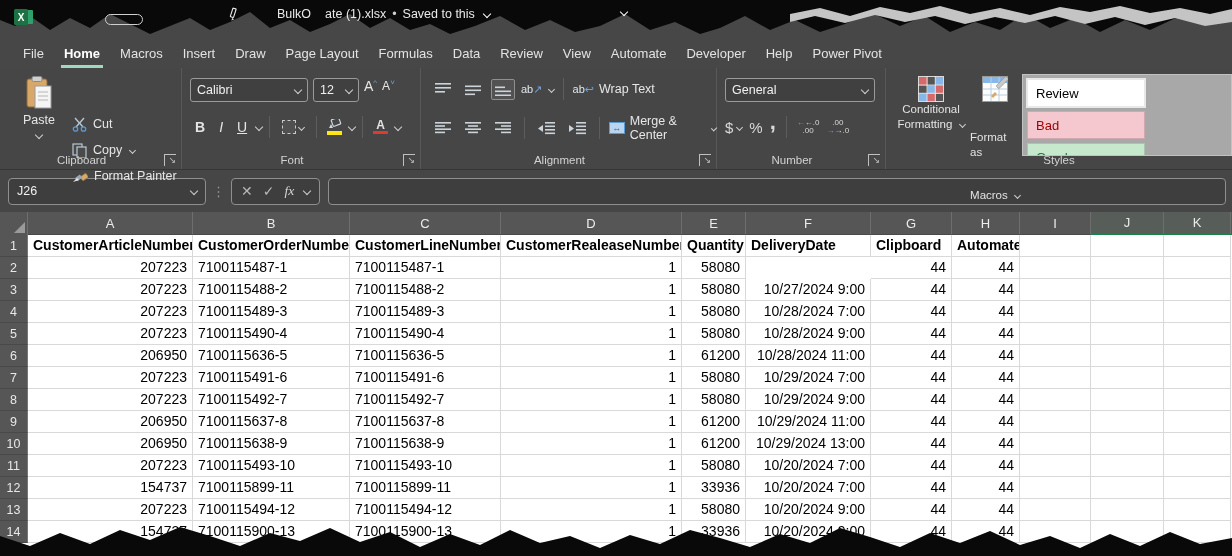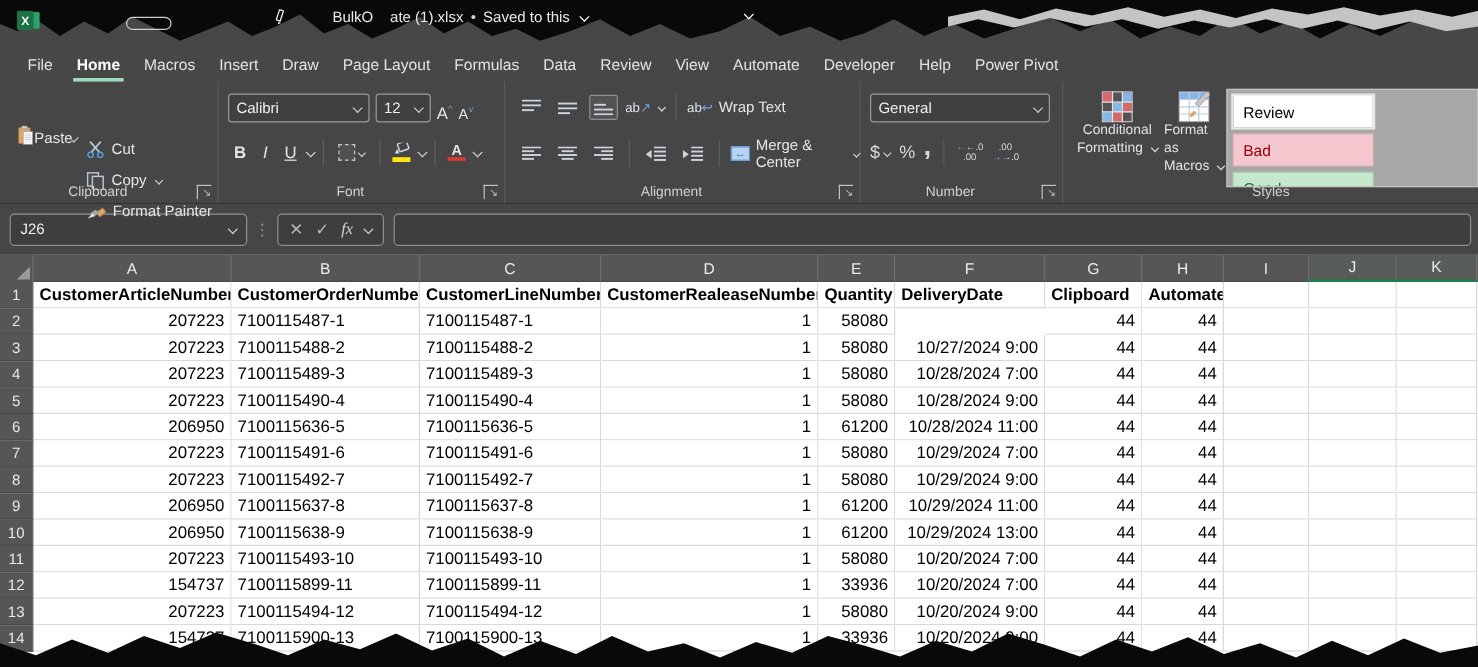--- a/index.html
+++ b/index.html
@@ -42,34 +42,34 @@
     color:#d2d2d2; font-size:11.5px; }
   .launcher { position:absolute; bottom:3px; right:5px; width:12px; height:12px;
     color:#c0c0c0; font-size:9px; line-height:10px; text-align:right;
     border-top:1px solid #c0c0c0; border-left:1px solid #c0c0c0; cursor:default; }
   .rtxt { color:#e6e6e6; font-size:12.5px; }
   .icon-svg { display:block; }
 
   
   .g-clipboard { width:182px; }
   .paste-btn { position:absolute; left:14px; top:8px; width:50px; height:74px;
-    display:flex; flex-direction:row; align-items:center; cursor:default;text-align:center; }
+    display:flex; flex-direction:column; align-items:center; cursor:default;text-align:center; }
   .paste-btn .rtxt { margin-top:3px; }
   .paste-btn .chev { margin-top:5px; color:#cfcfcf; }
   .clip-small { position:absolute; left:72px; display:flex; align-items:center; gap:6px;
     height:22px; cursor:default;margin-top:37px; }
   .clip-small .rtxt { font-size:12.5px; }
   .clip-small .chev { color:#cfcfcf; margin-left:2px; width:5px; height:5px; }
 
   
   .g-font { width:239px; }
   .dd { background:#404040; border:1px solid #9a9a9a; border-radius:3px; color:#f0f0f0;
     font-size:12.5px; display:flex; align-items:center; padding:0 6px; height:24px; cursor:default; }
   .dd .chev { margin-left:auto; color:#cfcfcf; }
-  .font-row1 { position:absolute; left:8px; top:10px; display:flex; gap:5px; align-items:flex-end; }
+  .font-row1 { position:absolute; left:8px; top:10px; display:flex; gap:5px; align-items:flex-start; }
   .font-row2 { position:absolute; left:8px; top:46px; display:flex; gap:4px; align-items:center; height:26px; }
   .fbtn { color:#e4e4e4; font-size:14px; padding:2px 5px; cursor:default; display:flex; align-items:flex-end; }
   .fbtn .chev { color:#cfcfcf; margin-left:3px; margin-bottom:4px; width:5px; height:5px; }
   .sizebox { display:flex; flex-direction:column; align-items:center; cursor:default; }
   .colorbar { display:flex; flex-direction:column; align-items:center; line-height:1; cursor:default; padding:1px 3px; }
   .colorbar .bar { width:15px; height:3.5px; margin-top:1px; }
   .vline { width:1px; height:22px; background:#5d5d5d; margin:0 3px; }
 
   
   .g-align { width:296px; }
@@ -403,21 +403,21 @@
           <rect x="17.6" y="9.6" width="7.4" height="8" fill="#d66a6a"></rect>
             <rect x="9.6" y="17.6" width="8" height="7.4" fill="#d66a6a"></rect>
           <line x1="9.1" y1="0" x2="9.1" y2="26" stroke="#e8e8e8"></line>
             <line x1="17.3" y1="0" x2="17.3" y2="26" stroke="#e8e8e8"></line>
           <line x1="0" y1="9.1" x2="26" y2="9.1" stroke="#e8e8e8"></line>
             <line x1="0" y1="17.3" x2="26" y2="17.3" stroke="#e8e8e8"></line>
         </svg>
         <span>Conditional</span>
         <span><span>Formatting</span> <i class="chev"></i></span>
       </div>
-      <div class="stack-btn" style="left:84px;width:50px;">
+      <div class="stack-btn" style="left:84px;width:50px;gap:28px;">
         <svg width="26" height="26" viewBox="0 0 26 26">
           <rect x="0.5" y="0.5" width="25" height="25" fill="#fdfdfd" stroke="#9a9a9a"></rect>
           <rect x="1" y="1" width="24" height="6" fill="#86b7e8"></rect>
           <line x1="9" y1="1" x2="9" y2="25" stroke="#b9cede"></line>
             <line x1="17" y1="1" x2="17" y2="25" stroke="#b9cede"></line>
           <line x1="1" y1="13" x2="25" y2="13" stroke="#b9cede"></line>
             <line x1="1" y1="19" x2="25" y2="19" stroke="#b9cede"></line>
           <rect x="14" y="10" width="14" height="4" rx="1" transform="rotate(-45 14 10)" fill="#c9c9c9" stroke="#8a8a8a" stroke-width="0.6"></rect>
           <path d="M9 20 L13 16 L15 18 L11 22 Z" fill="#d9a869"></path>
         </svg>

